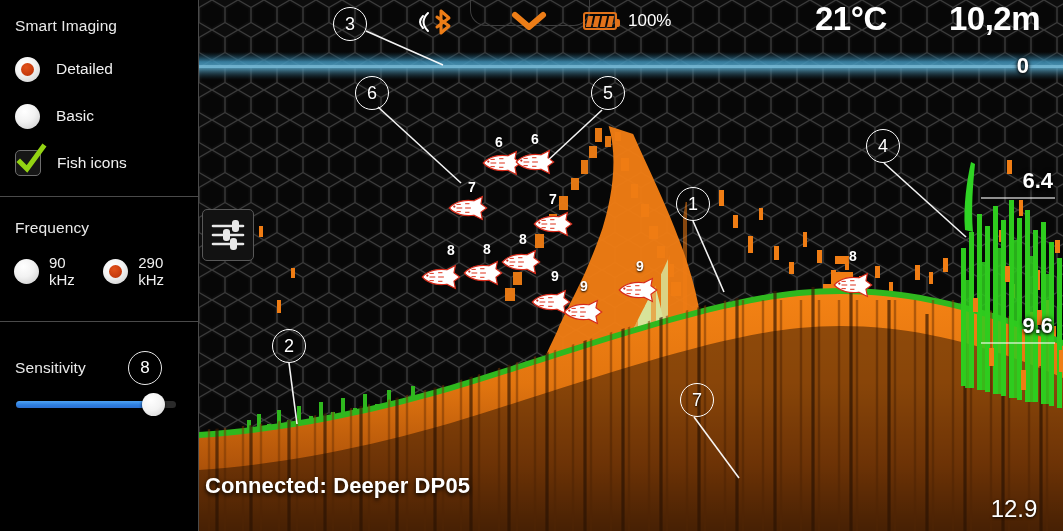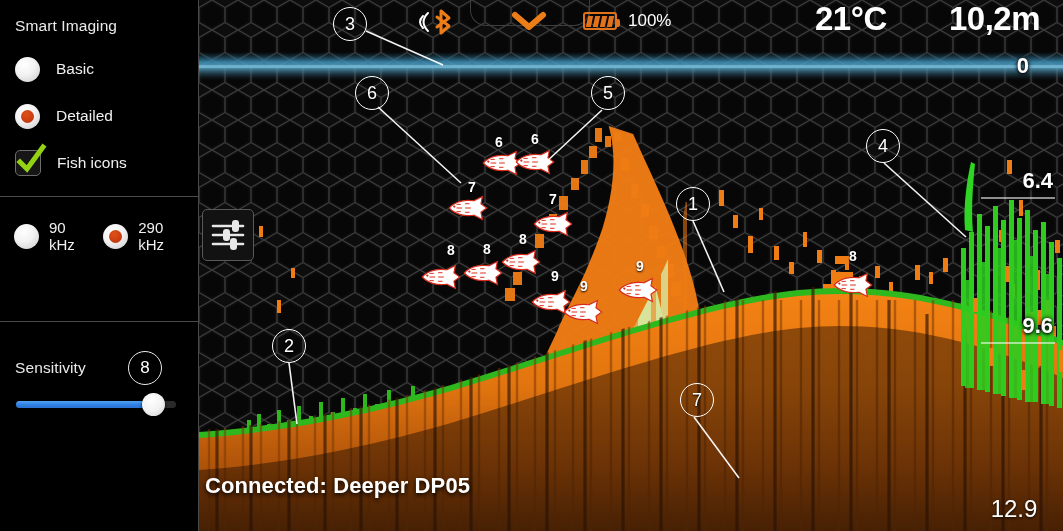--- a/index.html
+++ b/index.html
@@ -174,40 +174,41 @@
 <body>
 
 <div id="app">
 
   <div id="sidebar">
 
     <div class="panel div-bottom" id="panel-smart">
       <div class="panel-title">Smart Imaging</div>
 
       <div class="opt-row">
+        <span class="radio sel"></span>
+        <span class="opt-label">Detailed</span>
+      </div>
+
+      <div class="opt-row">
         <span class="radio"></span>
         <span class="opt-label">Basic</span>
-      </div>
-
-      <div class="opt-row">
-        <span class="radio sel"></span>
-        <span class="opt-label">Detailed</span>
       </div>
 
       <div class="opt-row">
         <span class="checkbox">
           <svg class="tick" viewBox="0 0 34 34">
             <path d="M6 20 L13 27 L29 5" fill="none" stroke="#93d313" stroke-width="5" stroke-linecap="square" stroke-linejoin="miter"></path>
           </svg>
         </span>
         <span class="opt-label">Fish icons</span>
       </div>
     </div>
 
     <div class="panel div-bottom" id="panel-freq">
+      <div class="panel-title">Frequency</div>
       <div id="freq-row">
         <span class="radio"></span>
         <span class="opt-label">90 kHz</span>
         <span class="radio sel"></span>
         <span class="opt-label">290 kHz</span>
       </div>
     </div>
 
     <div class="panel" id="panel-sens">
       <div id="sens-head">

